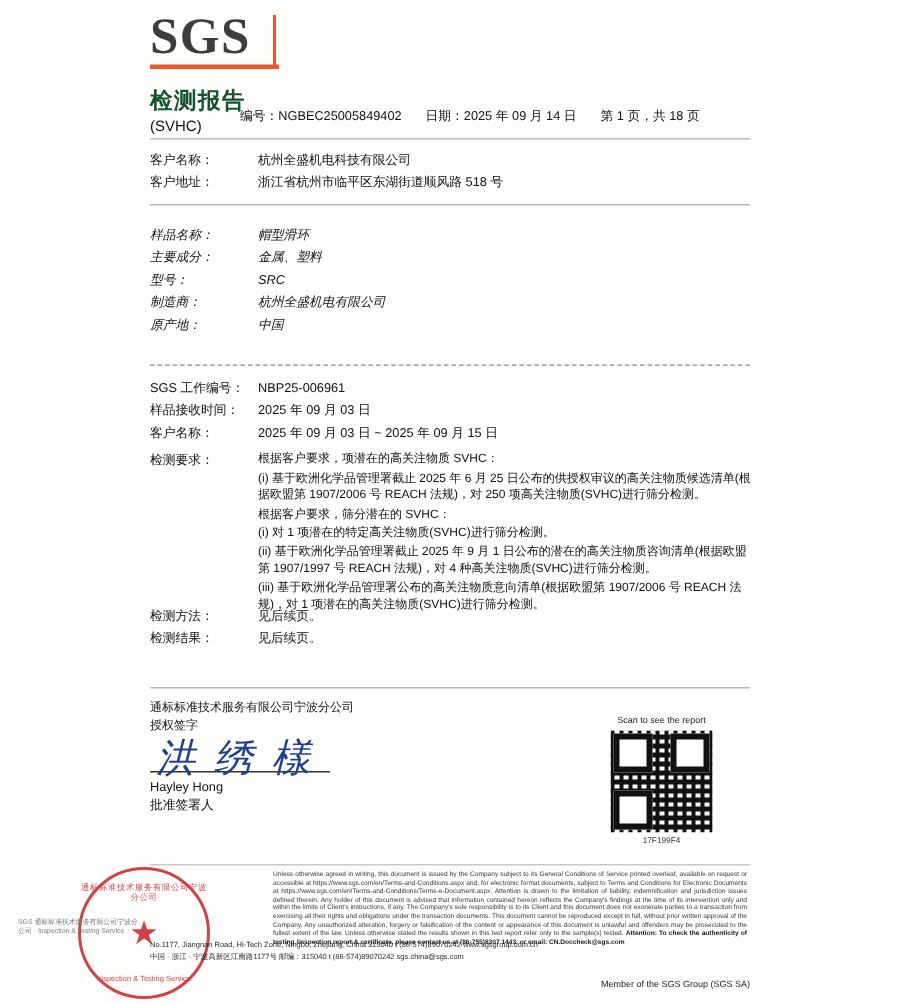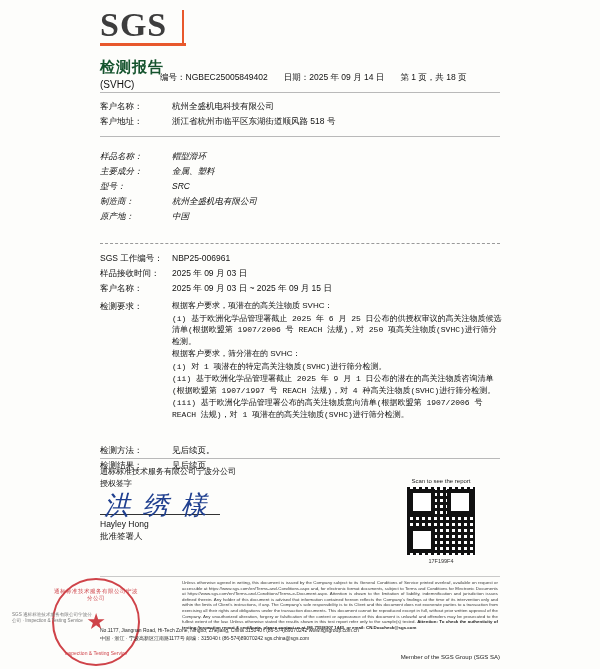--- a/index.html
+++ b/index.html
@@ -125,21 +125,20 @@
 
   .req-body {
     font-size: 8px;
     line-height: 11.5px;
   }
   .req-body p {
     margin: 0 0 1px 0;
   }
   .req-body .ind {
     padding-left: 0px;
-    font-family: Liberation Mono, monospace;
   }
 
   
   .sig-zone {
     position: absolute;
     left: 100px;
     top: 466px;
     width: 250px;
     font-size: 8px;
     color: #111;
@@ -389,21 +388,21 @@
         <p>根据客户要求，项潜在的高关注物质 SVHC：</p>
         <p class="ind">(i) 基于欧洲化学品管理署截止 2025 年 6 月 25 日公布的供授权审议的高关注物质候选清单(根据欧盟第 1907/2006 号 REACH 法规)，对 250 项高关注物质(SVHC)进行筛分检测。</p>
         <p>根据客户要求，筛分潜在的 SVHC：</p>
         <p class="ind">(i) 对 1 项潜在的特定高关注物质(SVHC)进行筛分检测。</p>
         <p class="ind">(ii) 基于欧洲化学品管理署截止 2025 年 9 月 1 日公布的潜在的高关注物质咨询清单(根据欧盟第 1907/1997 号 REACH 法规)，对 4 种高关注物质(SVHC)进行筛分检测。</p>
         <p class="ind">(iii) 基于欧洲化学品管理署公布的高关注物质意向清单(根据欧盟第 1907/2006 号 REACH 法规)，对 1 项潜在的高关注物质(SVHC)进行筛分检测。</p>
       </div>
     </div>
   </div>
 
-  <div class="rows" style="top:444px;">
+  <div class="rows" style="top:404px;">
     <div class="row">
       <div class="k">检测方法：</div>
       <div class="v">见后续页。</div>
     </div>
     <div class="row">
       <div class="k">检测结果：</div>
       <div class="v">见后续页。</div>
     </div>
   </div>
 

